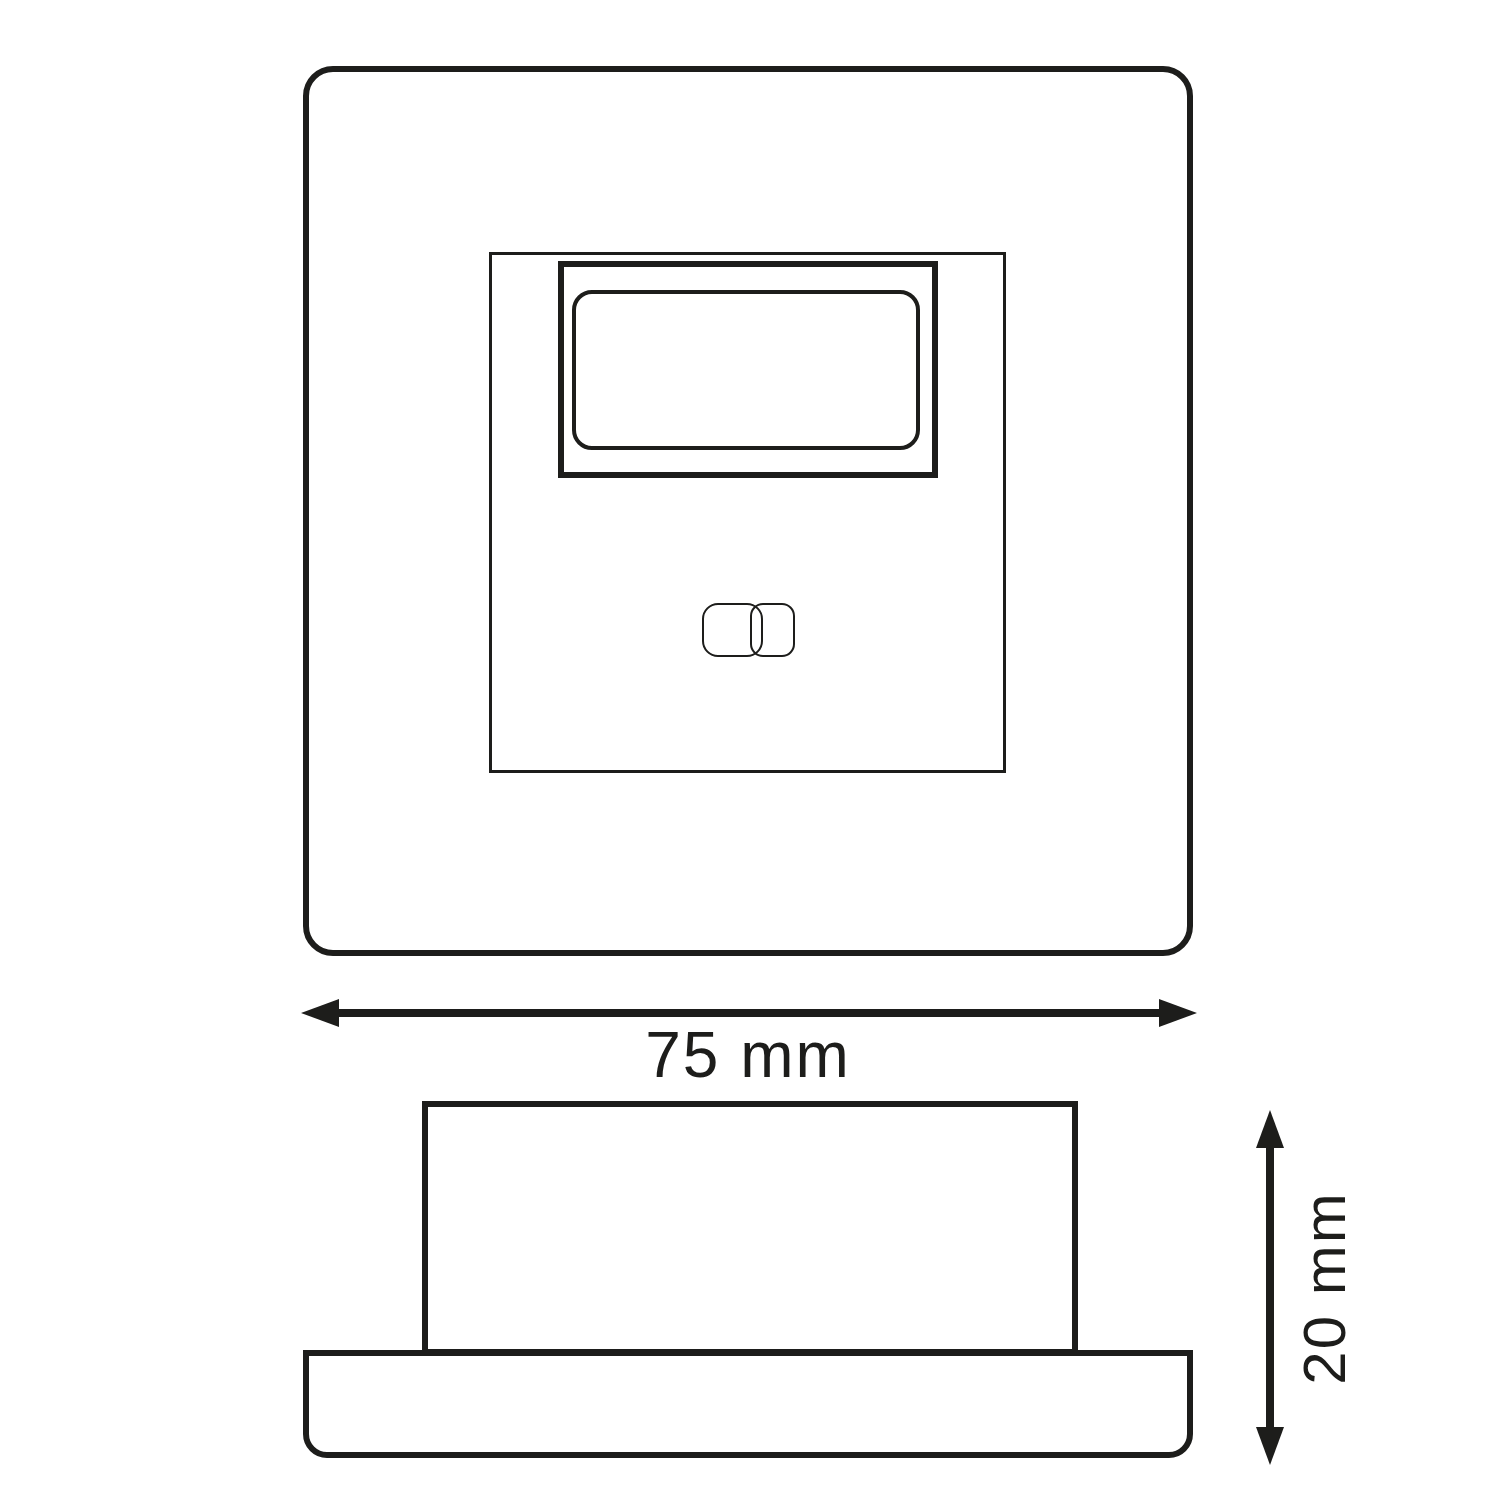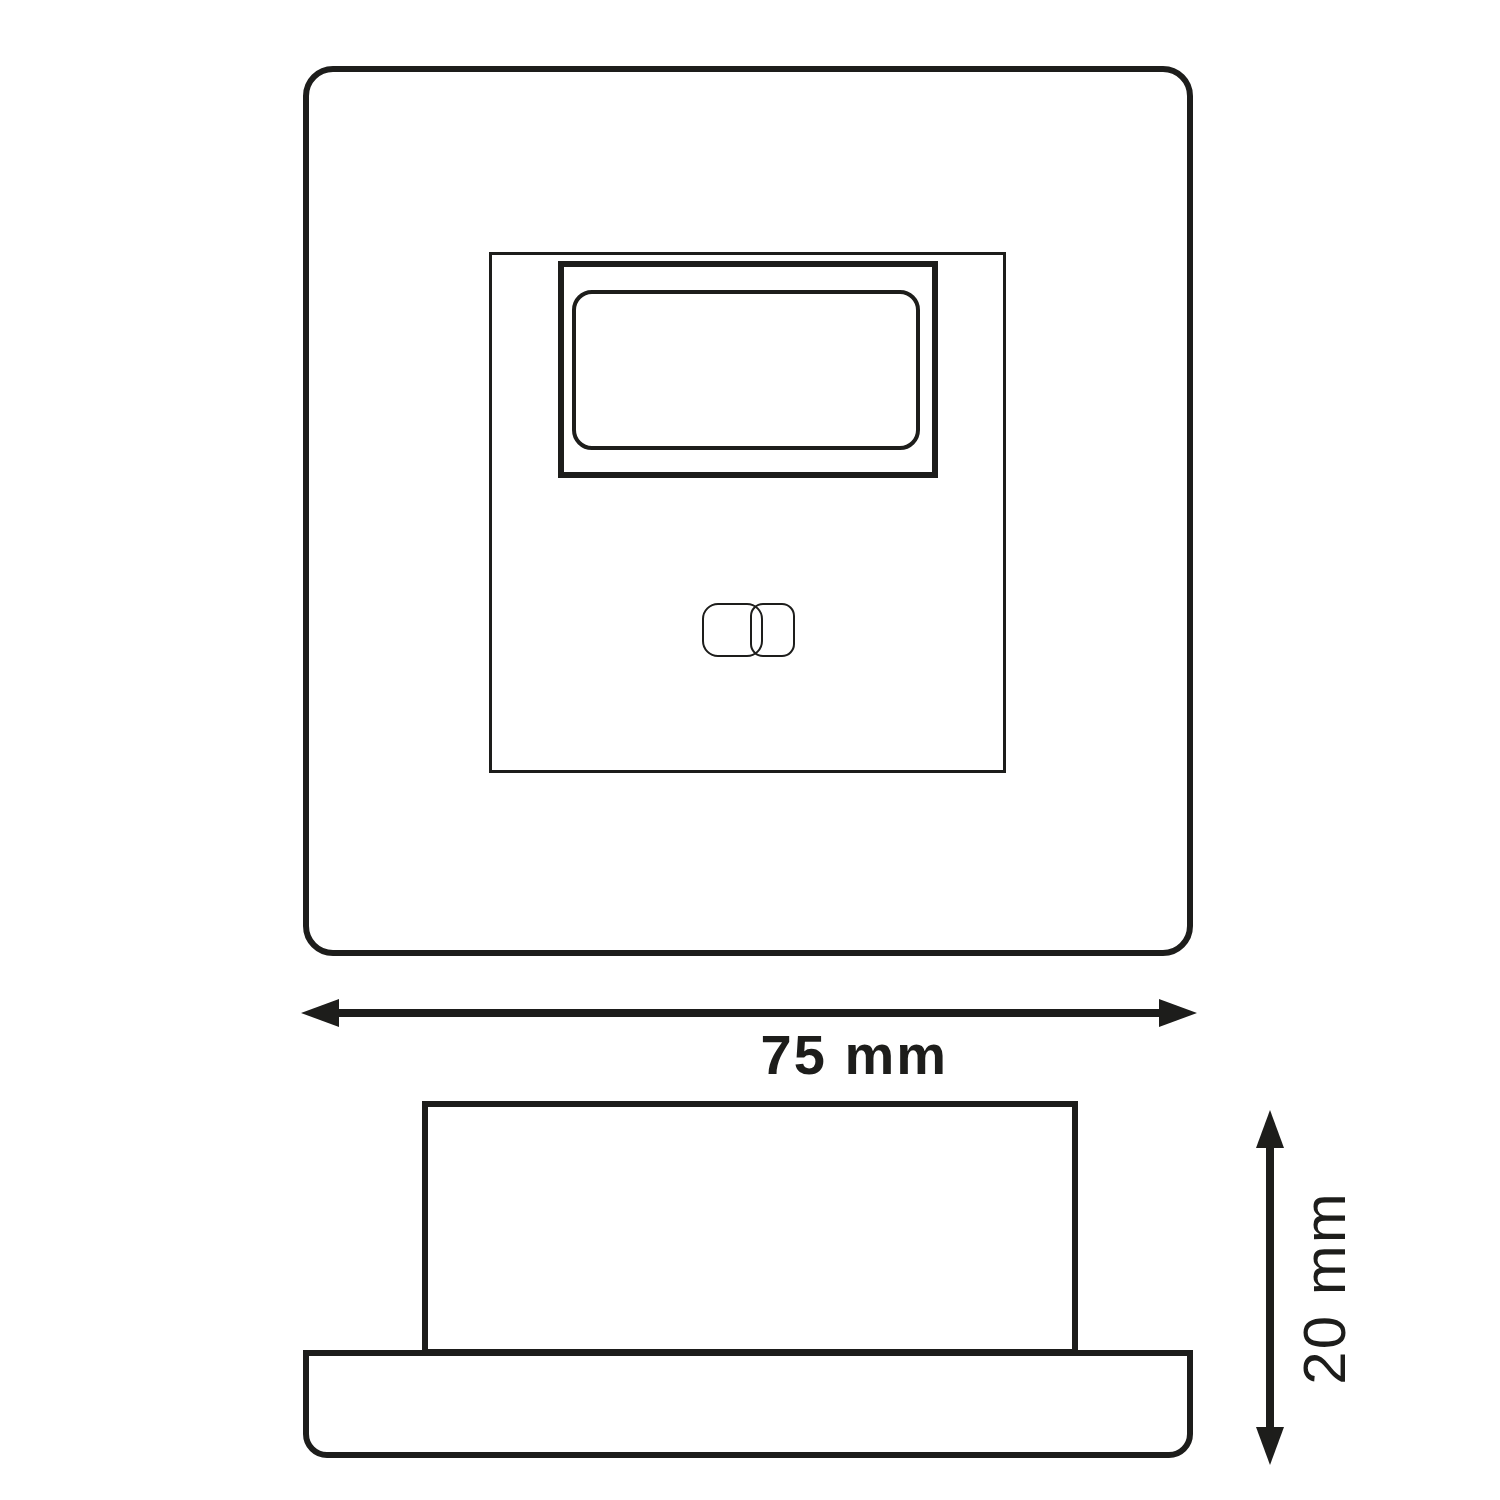--- a/index.html
+++ b/index.html
@@ -58,23 +58,23 @@
     border-right: 38px solid var(--line);
   }
   .arrow-right {
     left: 1159px; top: 999px;
     border-top: 14px solid transparent;
     border-bottom: 14px solid transparent;
     border-left: 38px solid var(--line);
   }
   .dim-label-h {
     left: 548px; top: 1024px; width: 400px; height: 62px;
-    text-align: right; line-height: 62px;
-    font-size: 56px; letter-spacing: 2px; color: var(--line);
-    font-weight: 700;
+    text-align: center; line-height: 62px;
+    font-size: 64px; letter-spacing: 2px; color: var(--line);
+    font-weight: 400;
   }
 
   .dim-line-v {
     left: 1266px; top: 1142px; width: 8px; height: 292px;
     background: var(--line);
   }
   .arrow-up {
     left: 1256px; top: 1110px;
     border-left: 14px solid transparent;
     border-right: 14px solid transparent;

